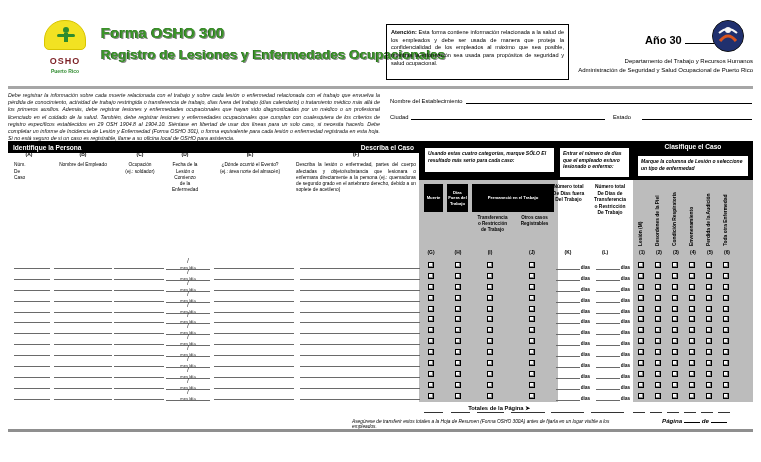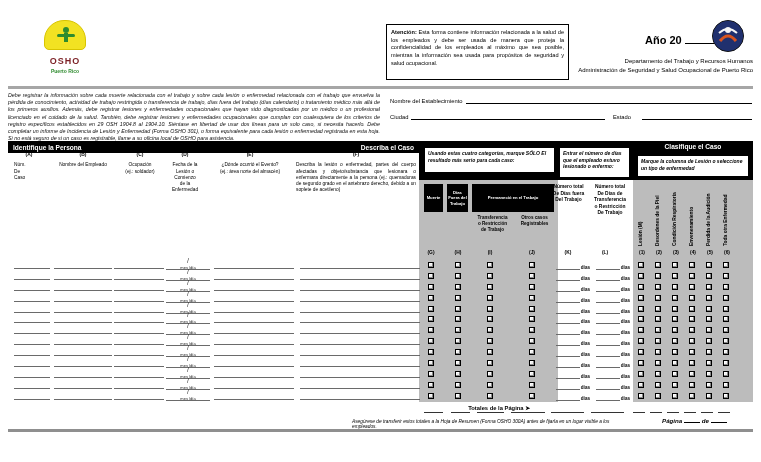--- a/index.html
+++ b/index.html
@@ -108,24 +108,28 @@
       <svg width="26" height="20" viewBox="0 0 26 20">
         <circle cx="13" cy="4" r="3" fill="#2e8b2e"></circle>
         <rect x="11" y="7" width="4" height="9" fill="#2e8b2e"></rect>
         <rect x="4" y="8" width="18" height="3" rx="1.5" fill="#2e8b2e"></rect>
       </svg>
     </div>
     <div class="osha-word">OSHO</div>
     <div class="pr-word">Puerto Rico</div>
   </div>
 
+  <div class="titles">
+    <div class="title1">Forma OSHO 300</div>
+    <div class="title2">Registro de Lesiones y Enfermedades Ocupacionales</div>
+  </div>
 
   <div class="attention"><b>Atención:</b><span> Esta forma contiene información relacionada a la salud de los empleados y debe ser usada de manera que proteja la confidencialidad de los empleados al máximo que sea posible, mientras la información sea usada para propósitos de seguridad y salud ocupacional.</span></div>
 
-  <div class="year"><span>Año 20</span> <span class="blank"></span></div>
+  <div class="year"><span>Año 30</span> <span class="blank"></span></div>
 
   <div class="hr-logo">
     <svg width="30" height="30" viewBox="0 0 30 30">
       <circle cx="15" cy="15" r="15" fill="#20306e"></circle>
       <circle cx="15" cy="9" r="3" fill="#f5f5f5"></circle>
       <path d="M7 20 Q15 10 23 20" stroke="#d9541e" stroke-width="3" fill="none"></path>
       <path d="M6 12 Q15 4 24 12" stroke="#f5f5f5" stroke-width="2" fill="none"></path>
     </svg>
   </div>
 

